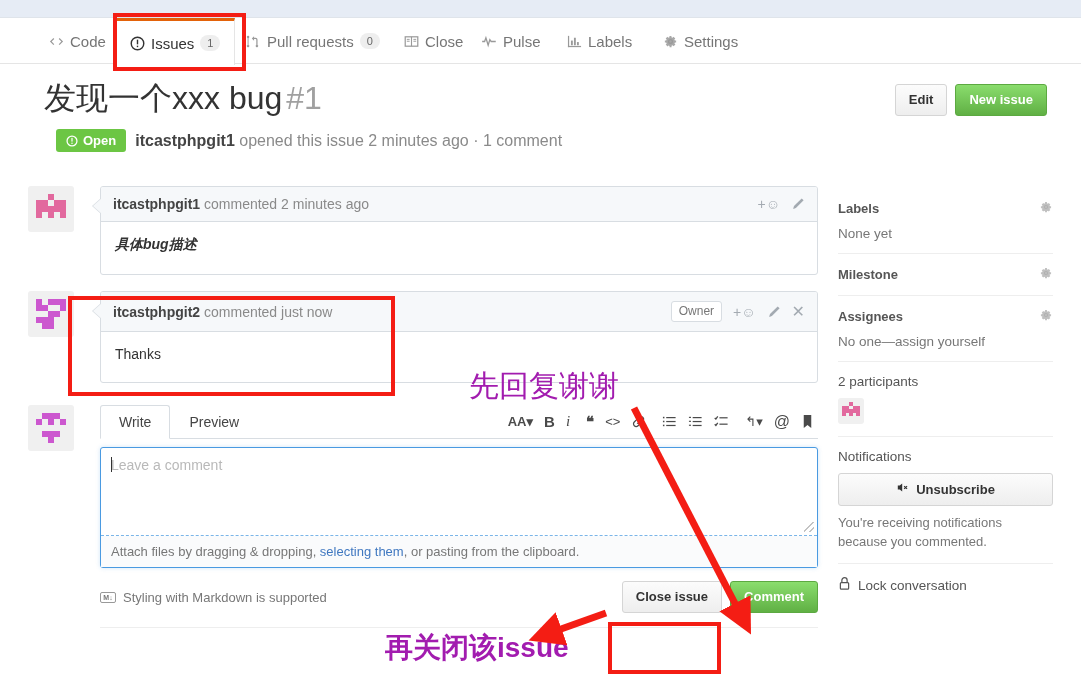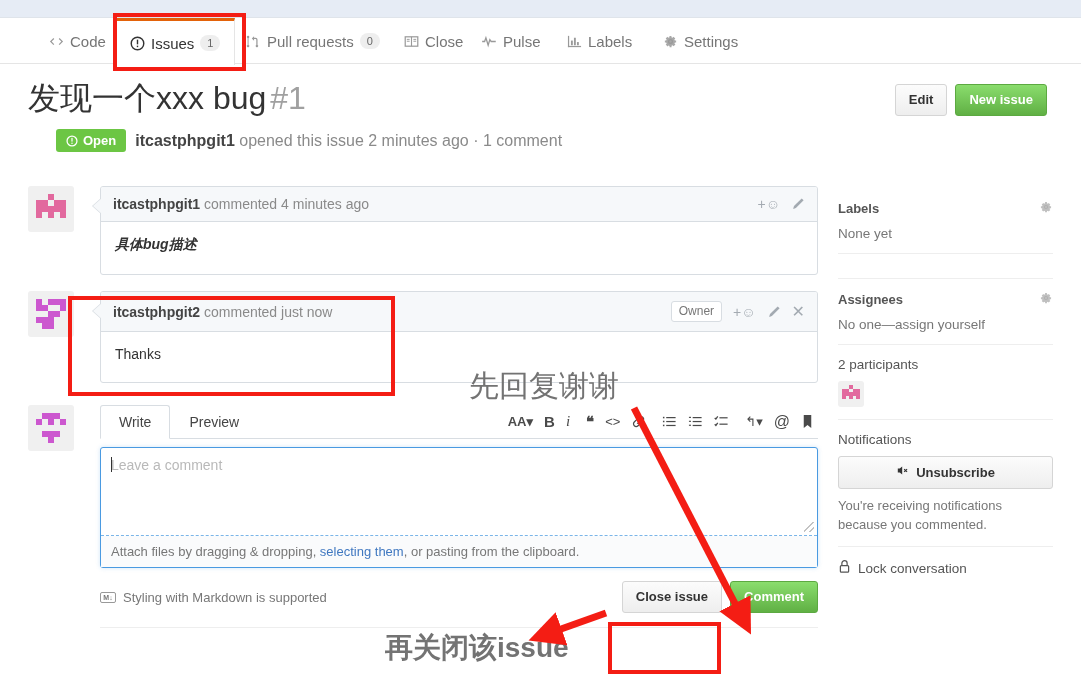--- a/index.html
+++ b/index.html
@@ -37,21 +37,21 @@
   }
   .nav-count{
     display:inline-block; background:#eee; color:#666;
     border-radius:9px; font-size:11px; padding:1px 7px; line-height:14px;
   }
   .nav-ico{ display:inline-flex; align-items:center; justify-content:center;
             width:16px; height:16px; color:#999; }
   .nav-item.selected .nav-ico{ color:#333; }
   
   #title-row{ position:absolute; left:28px; top:78px; }
-  #issue-title{ font-size:32px; font-weight:400; color:#333; line-height:40px; white-space:nowrap;}
+  #issue-title{ font-size:32px; font-weight:400; color:#333; line-height:40px; white-space:nowrap;margin-left:16px;}
   #issue-number{ color:#a0a0a0; font-weight:300; }
   #meta-row{ position:absolute; left:28px; top:129px; display:flex; align-items:center; gap:9px;padding-left:28px;}
   #state-badge{
     background:#6cc644; color:#fff; font-size:13px; font-weight:bold;
     padding:4px 10px; border-radius:3px; display:inline-flex; align-items:center; gap:5px;
   }
   #meta-text{ color:#8a8a8a; font-size:16px; }
   #meta-text b{ color:#444; font-weight:bold; }
   
   #hdr-buttons{ position:absolute; right:34px; top:84px; display:flex; gap:8px; align-items:center;}
@@ -155,21 +155,21 @@
     width:100%; display:flex; align-items:center; justify-content:center; gap:6px;
     padding:7px 10px; margin-top:2px;
   }
   #lock-row{ display:flex; align-items:center; gap:7px; color:#555; font-size:13.5px; cursor:pointer; }
   
   .ident{ display:grid; grid-template-columns:repeat(5,1fr); grid-template-rows:repeat(5,1fr); }
   .ident div{ width:100%; height:100%; }
   
   .anno-box{ position:absolute; border:4px solid #f41d14; pointer-events:none; }
   .anno-text{
-    position:absolute; color:#737373; white-space:nowrap;
+    position:absolute; color:#a21caf; white-space:nowrap;
     font-family:"Liberation Sans", sans-serif;
   }
   svg.anno-svg{ position:absolute; left:0; top:0; width:1081px; height:692px; pointer-events:none; }
 </style>
 </head>
 <body>
 
 <div id="top-strip"></div>
 
 <div id="repo-nav">
@@ -301,21 +301,21 @@
           <div style="background:#e2699e"></div>
         <div></div>
           <div></div>
           <div></div>
           <div></div>
           <div></div>
       </div>
     </div>
     <div class="comment-box">
       <div class="comment-hdr">
-        <span><b>itcastphpgit1</b><span> commented 4 minutes ago</span></span>
+        <span><b>itcastphpgit1</b><span> commented 2 minutes ago</span></span>
         <span class="hdr-actions">
           <span class="tb-btn" style="font-size:14px;">+☺</span>
           <span class="tb-btn">
             <svg width="14" height="14" viewBox="0 0 16 16">
                 <path fill="currentColor" d="M12.2 1.6 14.4 3.8 5.6 12.6 2.4 13.6l1-3.2z"></path>
               </svg>
           </span>
         </span>
       </div>
       <div class="comment-body cjk-body">具体bug描述</div>
@@ -495,20 +495,29 @@
         <svg width="14" height="14" viewBox="0 0 16 16">
             <path fill="currentColor" d="M8 5.6a2.4 2.4 0 1 0 0 4.8 2.4 2.4 0 0 0 0-4.8zm0 3.6a1.2 1.2 0 1 1 0-2.4 1.2 1.2 0 0 1 0 2.4z"></path>
             <path fill="currentColor" d="M13.8 7.1h-1.3a4.6 4.6 0 0 0-.5-1.1l.9-.9-1.8-1.8-.9.9c-.3-.2-.7-.4-1.1-.5V2.2H6.9v1.5c-.4.1-.8.3-1.1.5l-.9-.9-1.8 1.8.9.9c-.2.3-.4.7-.5 1.1H2.2v2.2h1.3c.1.4.3.8.5 1.1l-.9.9 1.8 1.8.9-.9c.3.2.7.4 1.1.5v1.3h2.2v-1.3c.4-.1.8-.3 1.1-.5l.9.9 1.8-1.8-.9-.9c.2-.3.4-.7.5-1.1h1.3V7.1z" opacity=".8"></path>
           </svg>
       </span>
     </div>
     <div class="sb-val">None yet</div>
   </div>
 
   <div class="sb-sec">
+    <div class="sb-hdr">
+      <span>Milestone</span>
+      <span class="gear">
+        <svg width="14" height="14" viewBox="0 0 16 16">
+            <path fill="currentColor" d="M8 5.6a2.4 2.4 0 1 0 0 4.8 2.4 2.4 0 0 0 0-4.8zm0 3.6a1.2 1.2 0 1 1 0-2.4 1.2 1.2 0 0 1 0 2.4z"></path>
+            <path fill="currentColor" d="M13.8 7.1h-1.3a4.6 4.6 0 0 0-.5-1.1l.9-.9-1.8-1.8-.9.9c-.3-.2-.7-.4-1.1-.5V2.2H6.9v1.5c-.4.1-.8.3-1.1.5l-.9-.9-1.8 1.8.9.9c-.2.3-.4.7-.5 1.1H2.2v2.2h1.3c.1.4.3.8.5 1.1l-.9.9 1.8 1.8.9-.9c.3.2.7.4 1.1.5v1.3h2.2v-1.3c.4-.1.8-.3 1.1-.5l.9.9 1.8-1.8-.9-.9c.2-.3.4-.7.5-1.1h1.3V7.1z" opacity=".8"></path>
+          </svg>
+      </span>
+    </div>
   </div>
 
   <div class="sb-sec">
     <div class="sb-hdr">
       <span>Assignees</span>
       <span class="gear">
         <svg width="14" height="14" viewBox="0 0 16 16">
             <path fill="currentColor" d="M8 5.6a2.4 2.4 0 1 0 0 4.8 2.4 2.4 0 0 0 0-4.8zm0 3.6a1.2 1.2 0 1 1 0-2.4 1.2 1.2 0 0 1 0 2.4z"></path>
             <path fill="currentColor" d="M13.8 7.1h-1.3a4.6 4.6 0 0 0-.5-1.1l.9-.9-1.8-1.8-.9.9c-.3-.2-.7-.4-1.1-.5V2.2H6.9v1.5c-.4.1-.8.3-1.1.5l-.9-.9-1.8 1.8.9.9c-.2.3-.4.7-.5 1.1H2.2v2.2h1.3c.1.4.3.8.5 1.1l-.9.9 1.8 1.8.9-.9c.3.2.7.4 1.1.5v1.3h2.2v-1.3c.4-.1.8-.3 1.1-.5l.9.9 1.8-1.8-.9-.9c.2-.3.4-.7.5-1.1h1.3V7.1z" opacity=".8"></path>
           </svg>

